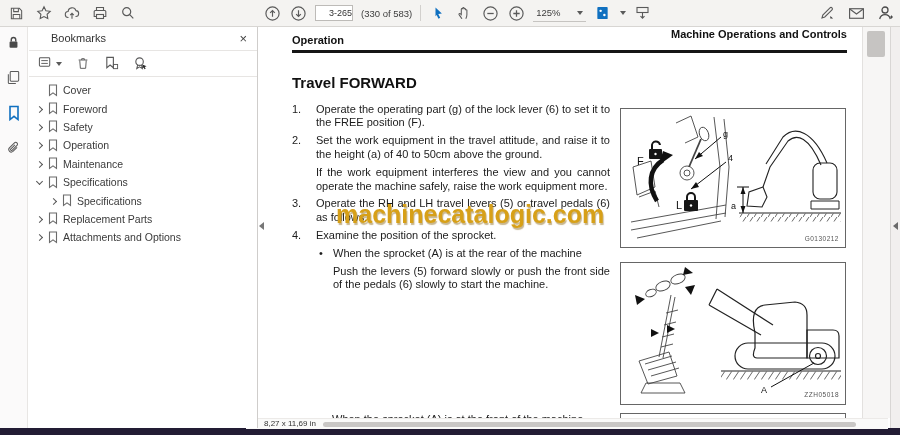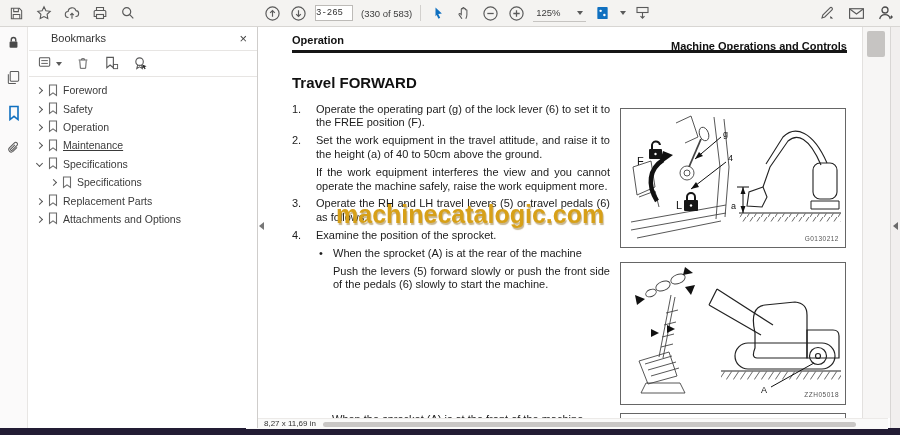--- a/index.html
+++ b/index.html
@@ -6,21 +6,21 @@
   body{font-family:"Liberation Sans", sans-serif; background:#e8e6e4;}
   .app{position:relative;width:900px;height:435px;background:#fff;overflow:hidden;}
 
   
   .toolbar{position:absolute;left:0;top:0;width:900px;height:26px;background:#f4f3f1;border-bottom:1px solid #d8d6d3;z-index:30;}
   .tb-left{position:absolute;left:7px;top:0;height:26px;display:flex;align-items:center;gap:10px;}
   .tb-center{position:absolute;left:263px;top:0;height:26px;display:flex;align-items:center;gap:8px;}
   .tb-right{position:absolute;right:6px;top:0;height:26px;display:flex;align-items:center;gap:11px;}
   .tbtn{width:18px;height:18px;display:flex;align-items:center;justify-content:center;background:none;border:none;padding:0;cursor:pointer;}
   .tbtn svg{display:block;}
-  .page-input{width:36px;height:14px;font-size:9px;font-family:Liberation Mono, monospace;text-align:left;border:1px solid #bdbbb8;background:#fff;color:#333;padding:0;}
+  .page-input{width:36px;height:14px;font-size:9px;font-family:Liberation Sans, sans-serif;text-align:right;border:1px solid #bdbbb8;background:#fff;color:#333;padding:0;}
   .page-count{font-size:9.5px;color:#3c3c3c;white-space:nowrap;}
   .tb-sep{width:1px;height:16px;background:#d2d0cd;}
   .zoom-select{display:flex;align-items:center;gap:16px;height:16px;padding:0 3px;border-bottom:1px solid #c6c4c1;cursor:pointer;}
   .zoom-select .zv{font-size:9.5px;color:#3c3c3c;}
   .caret{width:0;height:0;border-left:3.5px solid transparent;border-right:3.5px solid transparent;border-top:4px solid #5a5a5a;}
 
   
   .left-rail{position:absolute;left:0;top:26px;width:28px;height:402px;background:#fbfafa;border-right:1px solid #e8e6e4;display:flex;flex-direction:column;align-items:center;padding-top:9px;gap:17px;box-sizing:border-box;z-index:20;}
   .rbtn{width:18px;height:18px;display:flex;align-items:center;justify-content:center;background:none;border:none;padding:0;cursor:pointer;}
 
@@ -29,30 +29,30 @@
   .bm-head{height:24px;display:flex;align-items:center;padding:0 10px;border-bottom:1px solid #e7e5e3;}
   .bm-title{flex:1;font-size:11px;color:#333;padding-left:12px;}
   .bm-close{background:none;border:none;font-size:13px;color:#444;cursor:pointer;padding:0;line-height:1;}
   .bm-tools{height:25px;display:flex;align-items:center;gap:12px;padding:0 9px;border-bottom:1px solid #e7e5e3;}
   .bm-tools .tbtn{width:17px;height:17px;}
   .opt-wrap{display:flex;align-items:center;gap:3px;}
   .bm-tree{padding-top:4px;}
   .bm-row{height:18.4px;display:flex;align-items:center;font-size:10.5px;color:#3a3a3a;padding-left:6px;gap:5px;cursor:pointer;}
   .bm-row.sub{padding-left:20px;}
   .bm-row .lbl{white-space:nowrap;}
-  .bm-row.current .lbl{text-decoration:underline;}
+  .bm-row.current .lbl{}
   .chev{width:8px;height:8px;flex:none;position:relative;}
   .chev.r::before{content:"";position:absolute;left:2px;top:2px;width:4px;height:4px;border-right:1.1px solid #555;border-bottom:1.1px solid #555;transform:rotate(-45deg);}
   .chev.d::before{content:"";position:absolute;left:2px;top:1px;width:4px;height:4px;border-right:1.1px solid #555;border-bottom:1.1px solid #555;transform:rotate(45deg);}
   .bmk{flex:none;display:flex;}
 
   
   .page{position:absolute;left:258px;top:26px;width:604px;height:392px;background:#fff;overflow:hidden;z-index:10;}
   .run-left{position:absolute;left:34px;top:8px;font-size:11px;font-weight:bold;color:#111;}
-  .run-right{position:absolute;right:15px;top:14px;font-size:11px;font-weight:bold;color:#111;}
+  .run-right{position:absolute;right:15px;top:2px;font-size:11px;font-weight:bold;color:#111;}
   .run-rule{position:absolute;left:34px;top:24px;width:555px;height:2.5px;background:#161616;}
   .doc-title{position:absolute;left:34px;top:48px;font-size:15px;font-weight:bold;color:#111;}
   .steps{position:absolute;left:34px;top:77px;width:318px;font-size:11px;line-height:13.4px;color:#1c1c1c;}
   .step{display:flex;margin-bottom:4.5px;}
   .step .num{width:24px;flex:none;}
   .step .stext{flex:1;text-align:justify;}
   .step .stext p{margin:5px 0 0 0;text-align:justify;}
   .bullet{display:flex;margin-top:5px;}
   .bullet .bdot{width:14px;flex:none;padding-left:3px;}
   .bullet .btext{flex:1;}
@@ -291,20 +291,29 @@
               <circle cx="7" cy="6" r="4" fill="none" stroke="#5a5a5a" stroke-width="1.2"></circle>
               <path d="M5 9.5l-1 4 3-2 3 2-1-4" fill="none" stroke="#5a5a5a" stroke-width="1.1"></path>
               <path d="M10 9l4.5 2-2 .6 1 2-1.2.6-1-2-1.3 1z" fill="#2a2a2a"></path>
             </svg>
           </span>
       </button>
     </div>
 
     <div class="bm-tree">
       <div class="bm-row">
+        <span class="chev"></span>
+        <span class="bmk">
+            <svg width="10" height="13" viewBox="0 0 10 13">
+              <path d="M1.5 1h7v10.5L5 8.9 1.5 11.5z" fill="none" stroke="#6a6a6a" stroke-width="1.1"></path>
+            </svg>
+          </span>
+        <span class="lbl">Cover</span>
+      </div>
+      <div class="bm-row">
         <span class="chev r"></span>
         <span class="bmk">
             <svg width="10" height="13" viewBox="0 0 10 13">
               <path d="M1.5 1h7v10.5L5 8.9 1.5 11.5z" fill="none" stroke="#6a6a6a" stroke-width="1.1"></path>
             </svg>
           </span>
         <span class="lbl">Foreword</span>
       </div>
       <div class="bm-row">
         <span class="chev r"></span>

